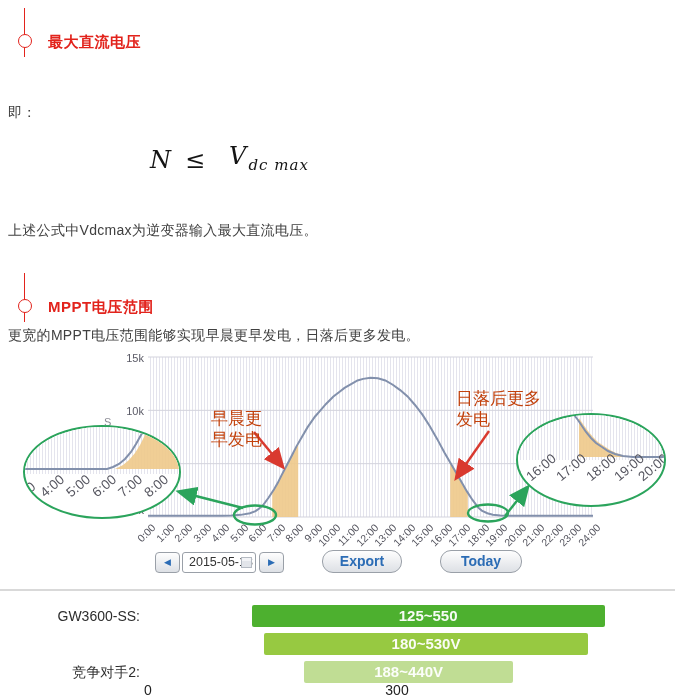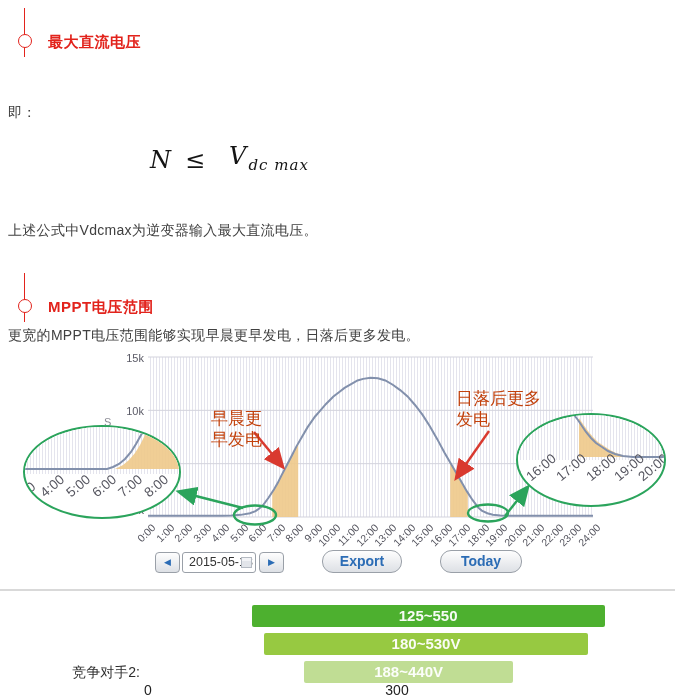--- a/index.html
+++ b/index.html
@@ -186,20 +186,21 @@
     <span class="cal-icon"></span>
   </div>
   <div class="ctrl-btn arrow-btn" style="left:259px;top:552px;"><span>▶</span></div>
   <div class="ctrl-btn pill" style="left:322px;top:550px;width:80px;">Export</div>
   <div class="ctrl-btn pill" style="left:440px;top:550px;width:82px;">Today</div>
 
   <div class="divider"></div>
 
   <div id="range-chart">
 
+  <div class="rlabel" style="top: 10px;">GW3600-SS:</div>
       <div class="bar" style="left: 251.75px; width: 352.75px; top: 7px; background: rgb(77, 176, 47);"><span>125~550</span></div>
       <div class="bar" style="left: 264.2px; width: 323.7px; top: 35px; background: rgb(151, 201, 65);"><span>180~530V</span></div>
       <div class="rlabel" style="top: 66px;">竞争对手2:</div>
       <div class="bar" style="left: 304.04px; width: 209.16px; top: 63px; background: rgb(192, 221, 148);"><span>188~440V</span></div>
       <div class="btick" style="left: 128px; top: 84px;">0</div>
       <div class="btick" style="left: 377px; top: 84px;">300</div>
     </div>
 
 </div>
 

